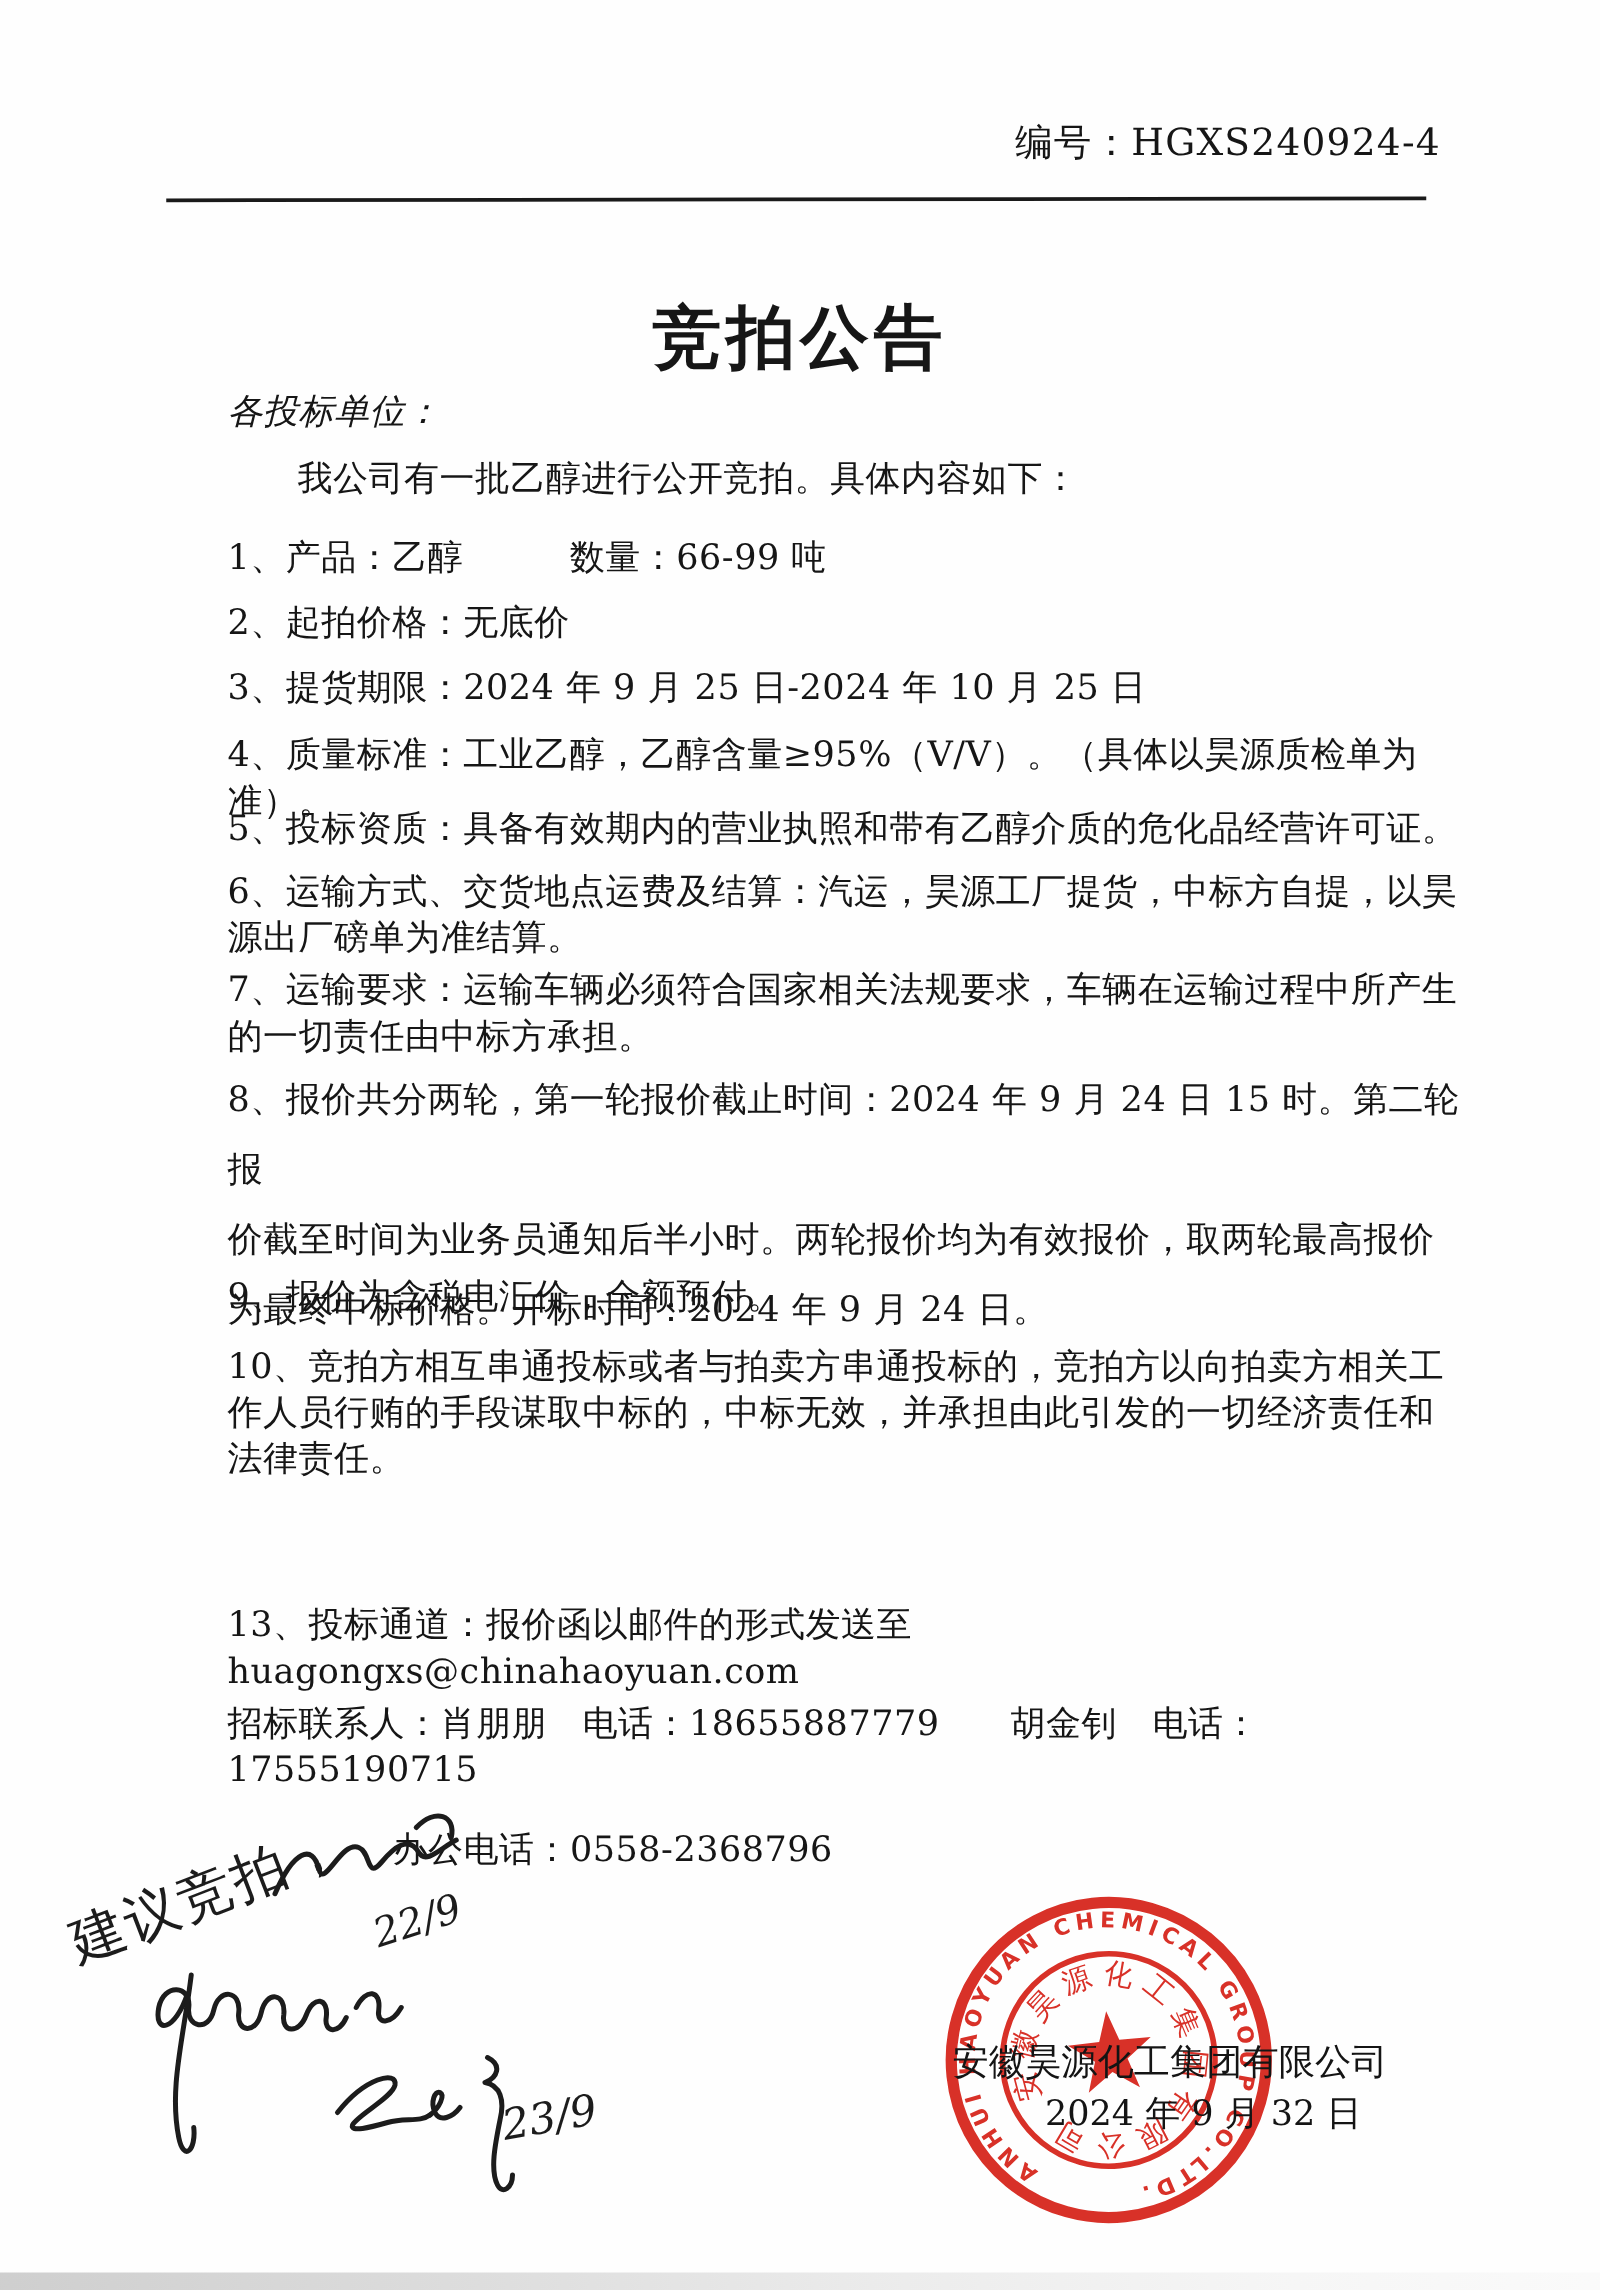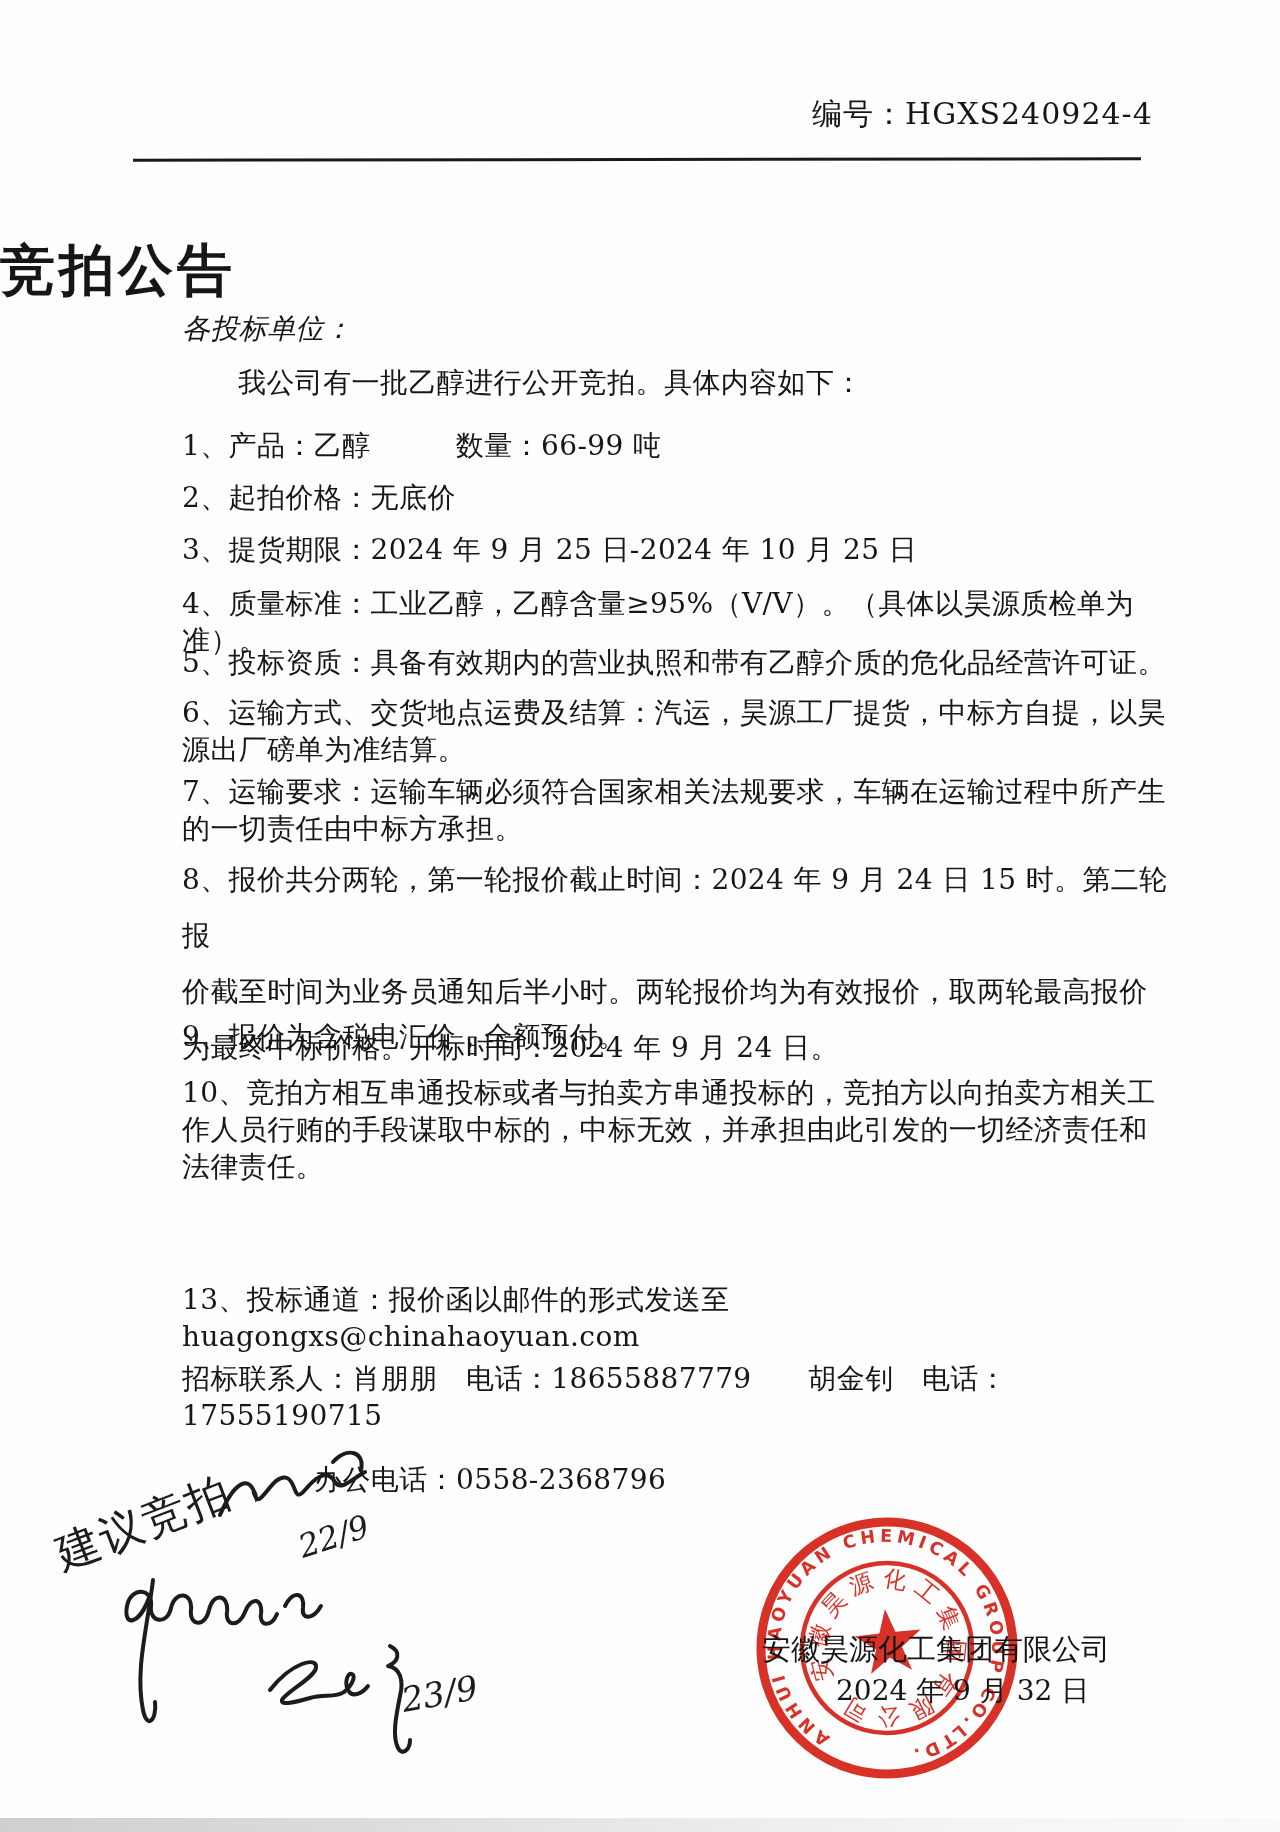--- a/index.html
+++ b/index.html
@@ -13,21 +13,21 @@
   .doc-number{
     position:absolute;top:94px;left:812px;
     font-size:30px;font-weight:normal;letter-spacing:1px;white-space:nowrap;
   }
   .rule{
     position:absolute;top:158px;left:133px;width:1008px;height:3px;
     background:#1a1a1a;transform:rotate(-0.08deg);
   }
   .title{
     position:absolute;top:234px;left:0;width:1280px;margin:0;
-    font-size:55px;font-weight:bold;letter-spacing:4px;
+    text-align:center;font-size:55px;font-weight:bold;letter-spacing:4px;
   }
   .p{
     position:absolute;left:182px;width:995px;margin:0;
     font-size:28px;line-height:37px;letter-spacing:0.4px;
     white-space:pre-wrap;
   }
   .p.wide{line-height:56px;}
   .salutation{top:310px;font-style:italic;}
   .intro{top:364px;text-indent:56px;}
   .contacts-line{top:1360px;}

